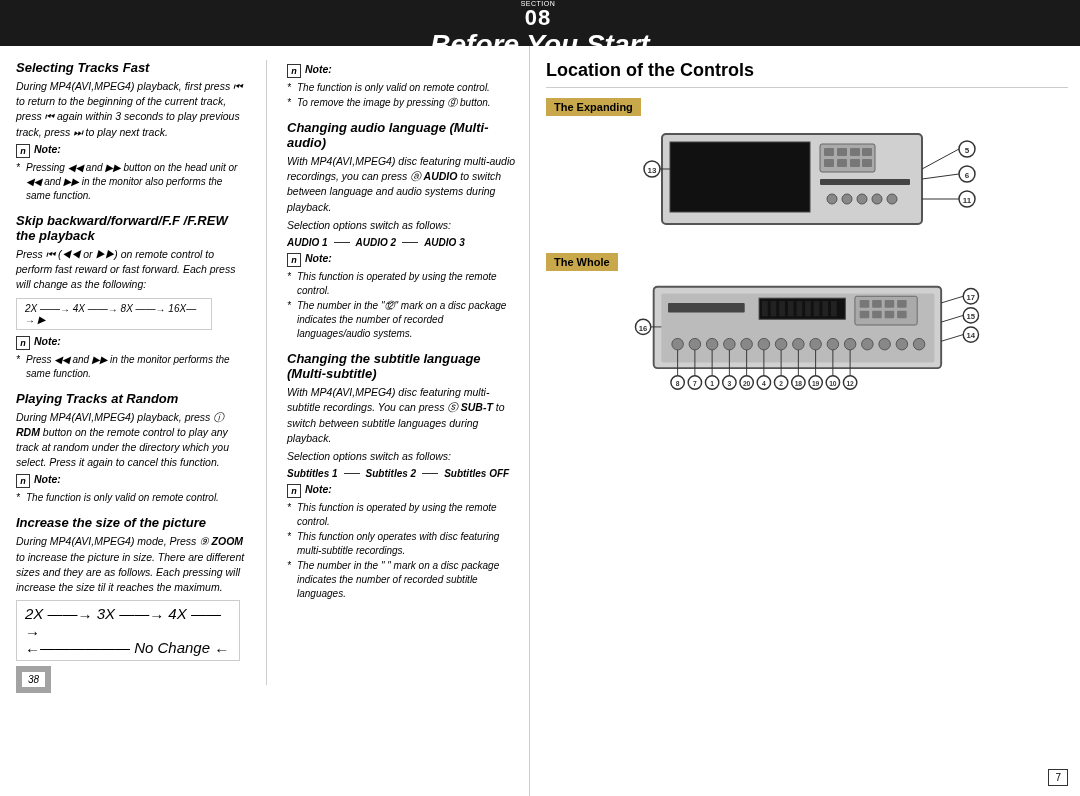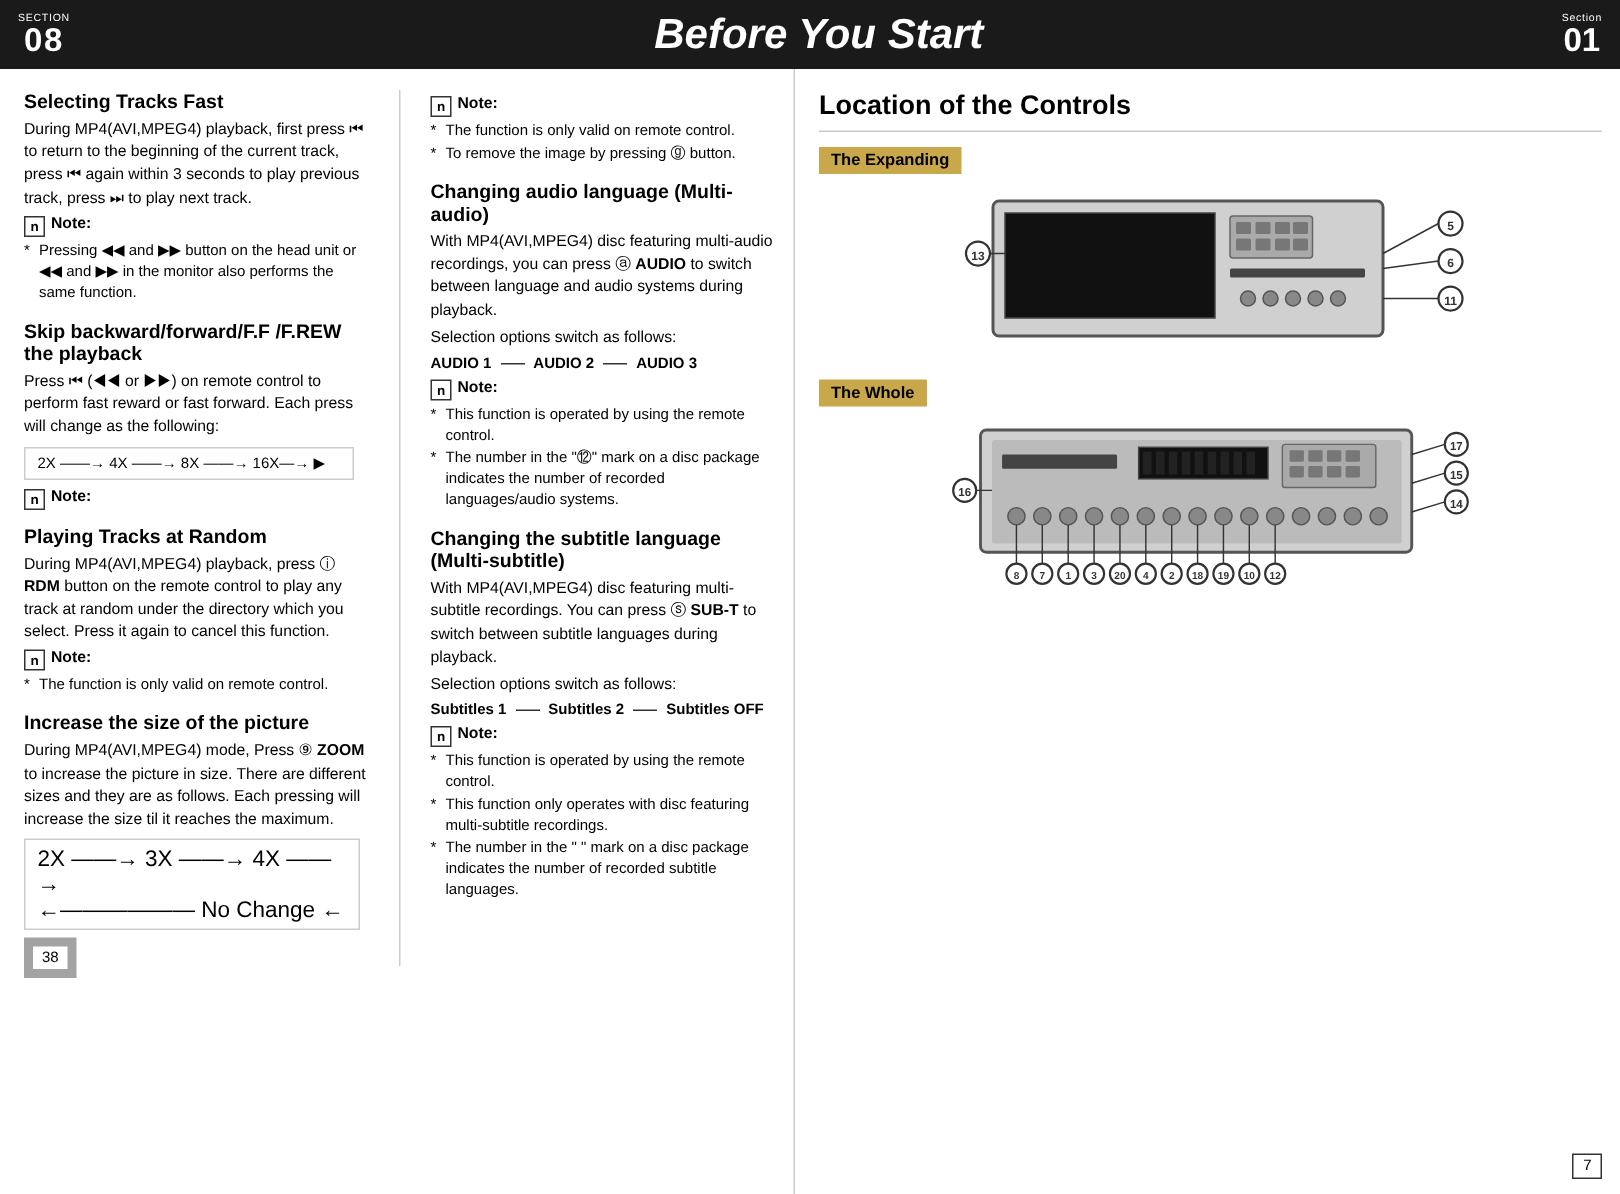--- a/index.html
+++ b/index.html
@@ -13,20 +13,21 @@
       position: relative;
     }
 
     
     .header {
       display: flex;
       align-items: center;
       background: #1a1a1a;
       height: 46px;
       padding: 0;
+      flex-direction: column;
     }
     .header-left {
       display: flex;
       align-items: center;
       background: #1a1a1a;
       padding: 0 12px;
       height: 100%;
     }
     .section-box {
       background: #1a1a1a;
@@ -149,21 +150,21 @@
     }
 
     
     .speed-diagram {
       display: flex;
       align-items: center;
       margin: 5px 0;
       font-size: 10px;
       border: 1px solid #ccc;
       padding: 4px 8px;
-      width: 220px;
+      width: 196px;
     }
 
     
     .no-change-diagram {
       border: 1px solid #ccc;
       padding: 4px 8px;
       width: 224px;
       font-size: 15px;
       margin: 5px 0;
     }
@@ -241,20 +242,21 @@
       font-size: 10px;
     }
 
     .two-col {
       display: flex;
       gap: 16px;
     }
 
     .col-half {
       flex: 1;
+      font-style: italic;
     }
 
     .divider-line {
       width: 1px;
       background: #ccc;
       margin: 0 4px;
     }
 
     strong { font-weight: bold; }
 
@@ -325,20 +327,21 @@
         </p>
         <div class="speed-diagram">
           <span>2X ——→ 4X ——→ 8X ——→ 16X—→ ▶</span>
         </div>
         <div class="note-box">
           <div class="note-icon">n</div>
           <div>
             <div class="note-label">Note:</div>
           </div>
         </div>
+        <div class="bullet-item">Press ◀◀ and ▶▶ in the monitor performs the same function.</div>
 
         <div class="section-title">Playing Tracks at Random</div>
         <p class="body-text">
           During MP4(AVI,MPEG4) playback, press ⓘ <strong>RDM</strong> button on the remote control to play any track at random under the directory which you select. Press it again to cancel this function.
         </p>
         <div class="note-box">
           <div class="note-icon">n</div>
           <div>
             <div class="note-label">Note:</div>
           </div>

